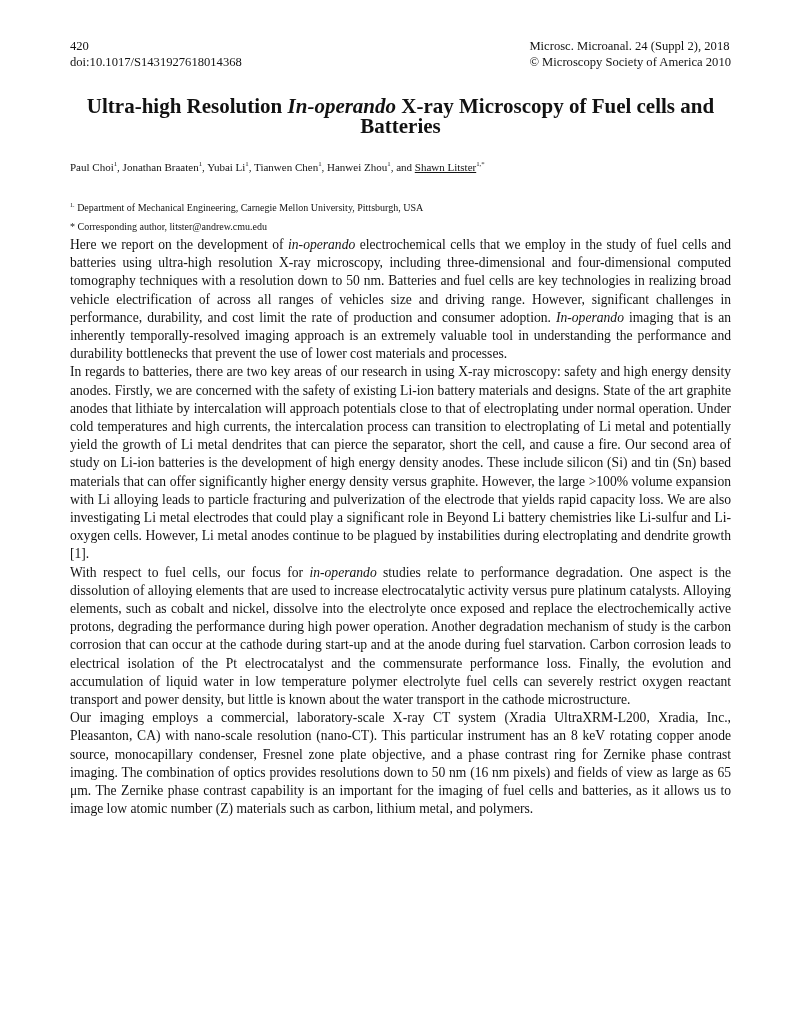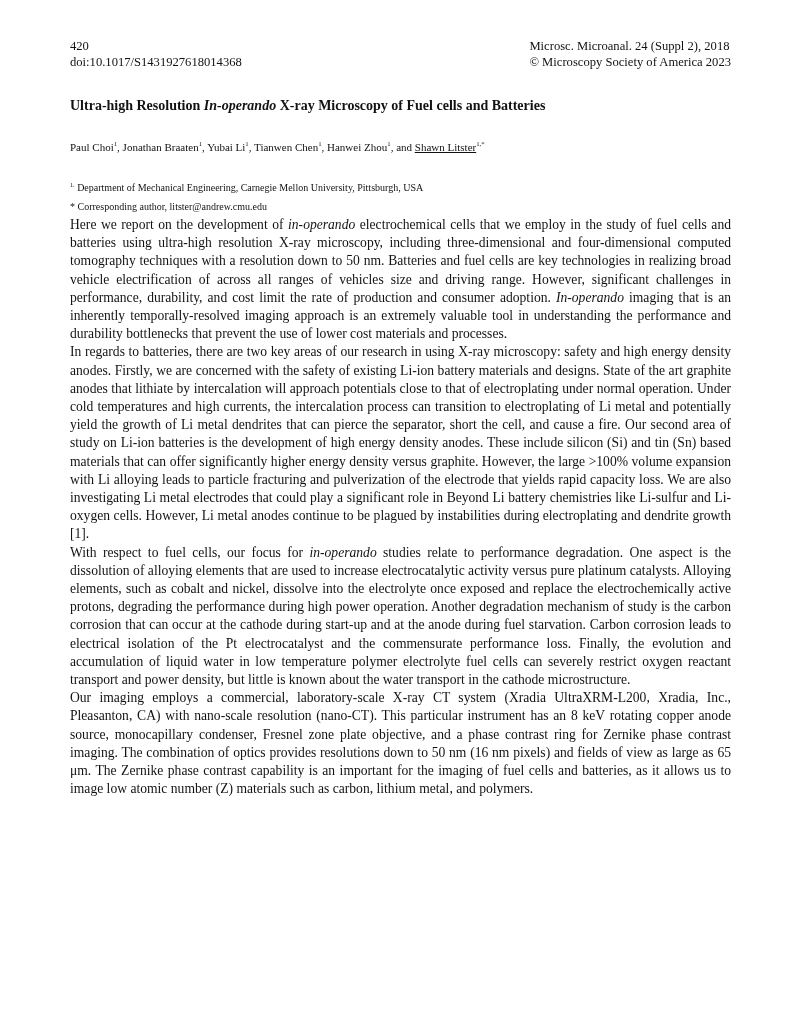--- a/index.html
+++ b/index.html
@@ -18,23 +18,24 @@
     display: flex;
     justify-content: space-between;
     align-items: flex-start;
     font-size: 12.6px;
     line-height: 16px;
   }
   .header-left, .header-right { white-space: nowrap; }
   .header-right { text-align: left; }
   .paper-title {
     margin-top: 26px;
-    font-size: 14px;
+    font-size: 21px;
     font-weight: bold;
     line-height: 20px;
+    text-align: center;
   }
   .authors-line {
     margin-top: 22px;
     font-size: 11px;
     line-height: 18px;
   }
   .affiliation-block {
     margin-top: 22px;
     font-size: 10px;
     line-height: 19px;
@@ -57,21 +58,21 @@
 
 <div class="page">
 
   <div class="header-row">
     <div class="header-left">
       <div>420</div>
       <div>doi:10.1017/S1431927618014368</div>
     </div>
     <div class="header-right">
       <div>Microsc. Microanal. 24 (Suppl 2), 2018</div>
-      <div>© Microscopy Society of America 2023</div>
+      <div>© Microscopy Society of America 2010</div>
     </div>
   </div>
 
   <h1 class="paper-title"><span>Ultra-high Resolution </span><span class="it">In-operando</span><span> X-ray Microscopy of Fuel cells and Batteries</span></h1>
 
   <div class="authors-line"><span>Paul Choi</span><sup>1</sup><span>, Jonathan Braaten</span><sup>1</sup><span>, Yubai Li</span><sup>1</sup><span>, Tianwen Chen</span><sup>1</sup><span>, Hanwei Zhou</span><sup>1</sup><span>, and </span><span class="ul">Shawn Litster</span><sup>1,*</sup></div>
 
   <div class="affiliation-block">
     <div><sup>1.</sup><span> Department of Mechanical Engineering, Carnegie Mellon University, Pittsburgh, USA</span></div>
     <div><span>* Corresponding author, litster@andrew.cmu.edu</span></div>

